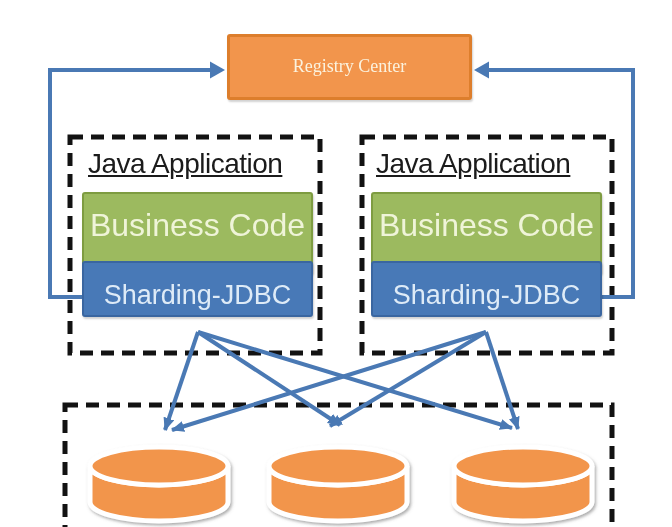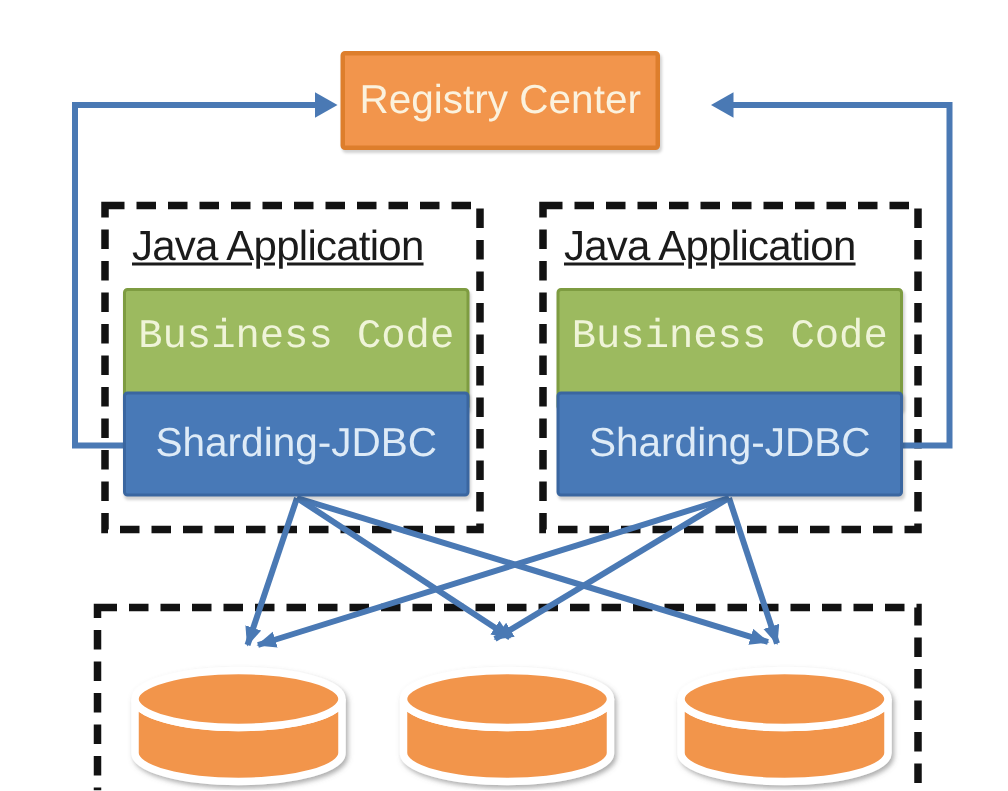--- a/index.html
+++ b/index.html
@@ -18,38 +18,38 @@
     font-family:"Liberation Sans", sans-serif;
   }
   #diagram-svg{position:absolute; left:0; top:0; width:672px; height:527px;}
   .abs{position:absolute; box-sizing:border-box;}
   .node{
     text-align:center; border-radius:3px;
     box-shadow:1px 2px 2px rgba(0,0,0,0.18);
     white-space:nowrap; overflow:hidden;
   }
   #registry-box{
-    left:227px; top:34px; width:213px; height:66px;
+    left:227px; top:34px; width:245px; height:66px;
     background:var(--orange-fill); border:3px solid var(--orange-border);
-    color:var(--registry-text); font-size:27px; line-height:59px;
+    color:var(--registry-text); font-size:18px; line-height:59px;font-family:Liberation Serif, serif;
   }
   .app-title{
     position:absolute; top:148px; height:32px;
     color:var(--app-title-text); font-size:28px; letter-spacing:-0.5px;
     white-space:nowrap;
     text-decoration:underline;
   }
   #app1-title{left:88px;} #app2-title{left:376px;}
   .business{
     top:192px; height:82px;
     background:var(--green-fill); border:2px solid var(--green-border);
-    color:var(--business-text); font-size:27px; line-height:63px;font-family:Liberation Mono, monospace;
+    color:var(--business-text); font-size:32px; line-height:63px;
   }
   .sharding{
-    top:261px; height:70px;
+    top:261px; height:56px;
     background:var(--blue-fill); border:2px solid var(--blue-border);
     color:var(--sharding-text); font-size:27px; line-height:64px;
   }
   #business1,#sharding1{left:82px;  width:231px;}
   #business2,#sharding2{left:371px; width:231px;}
   
   .dash-rect{fill:none; stroke:var(--dash); stroke-width:5; stroke-dasharray:13 8;}
   .conn{fill:none; stroke:var(--arrow); stroke-width:4; stroke-linejoin:miter;}
   .conn-head{fill:var(--arrow);}
   .cyl{fill:var(--orange-fill); stroke:#FFFFFF; stroke-width:5;}

